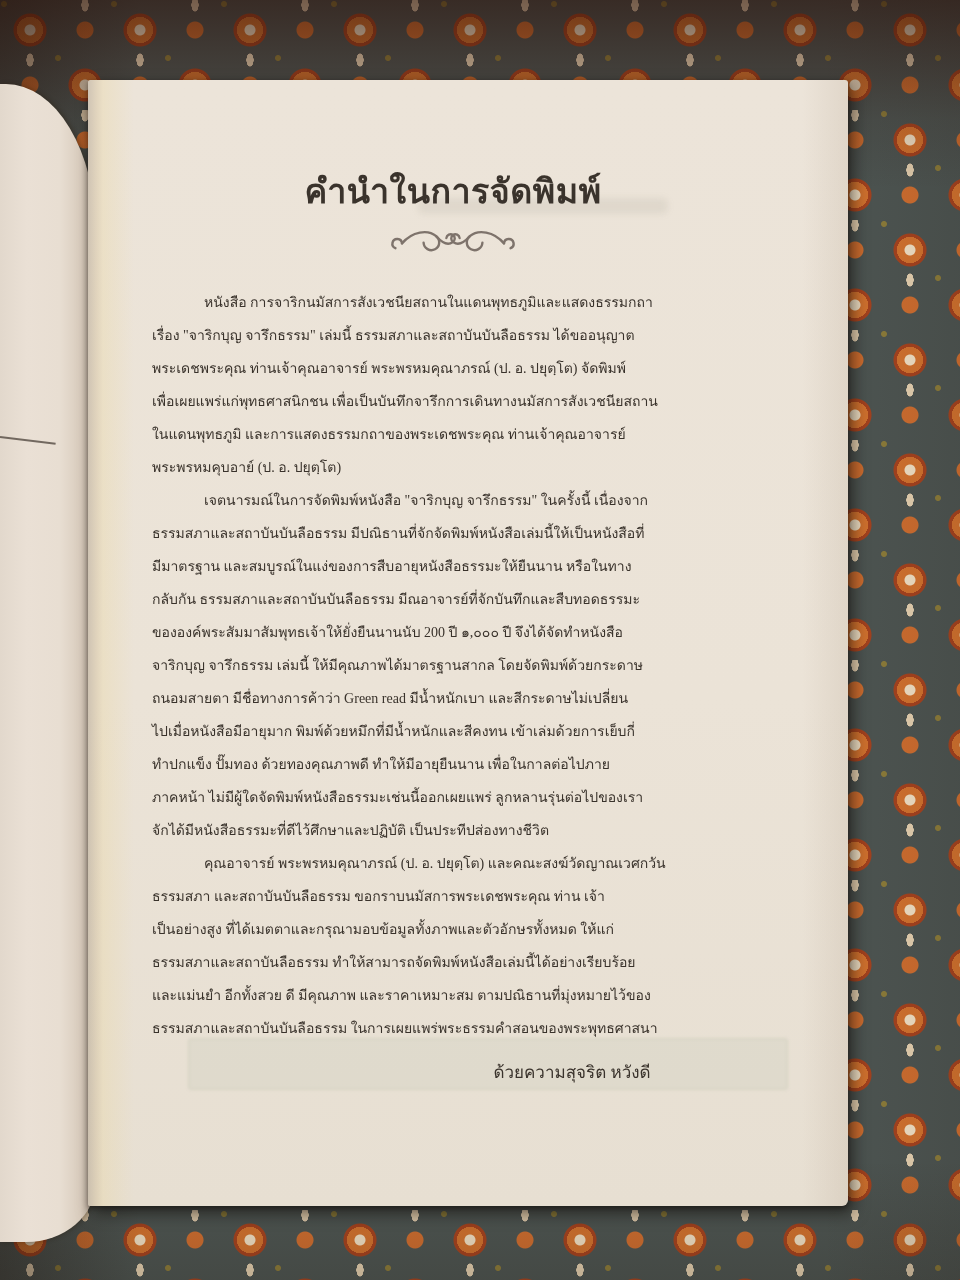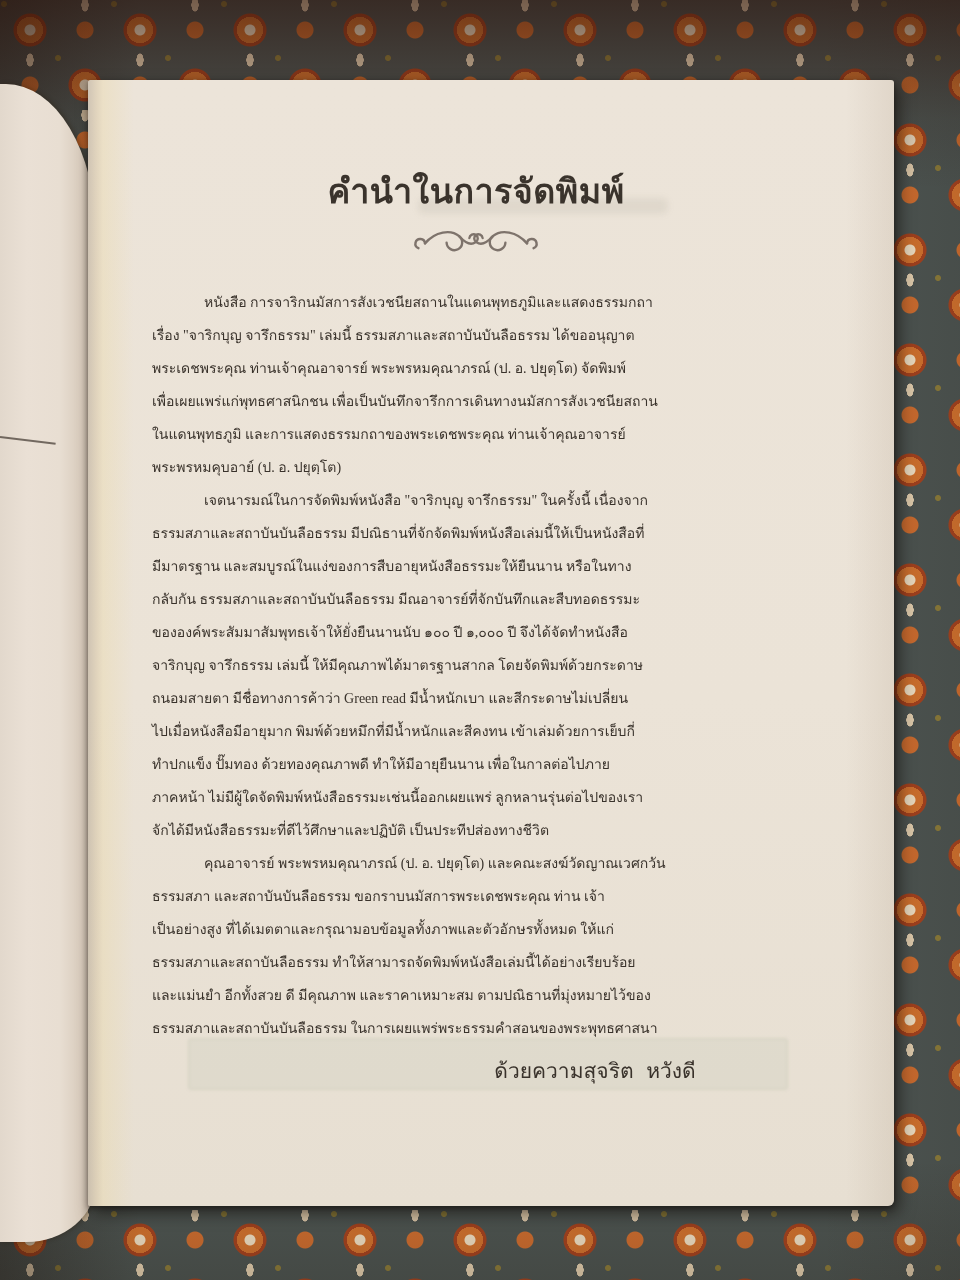--- a/index.html
+++ b/index.html
@@ -39,28 +39,29 @@
     border-top-right-radius:90px 150px;
     border-bottom-right-radius:70px 60px;
     box-shadow:2px 0 4px rgba(40,25,10,0.35);
   }
   .left-line{
     position:absolute;left:0;top:352px;width:56px;height:2px;
     background:#4a4038;opacity:.75;transform:rotate(7deg);transform-origin:left center;
   }
   
   .main-page{
-    position:absolute;left:88px;top:80px;width:806px;height:1126px;overflow:hidden;
+    position:absolute;left:88px;top:80px;width:740px;height:1126px;overflow:hidden;
     background:
       linear-gradient(90deg, rgba(95,70,35,0.20) 0px, rgba(190,160,95,0.22) 9px, rgba(233,212,150,0.28) 15px, rgba(0,0,0,0) 46px),
       linear-gradient(90deg, rgba(0,0,0,0) 94%, rgba(120,90,60,0.10) 100%),
       linear-gradient(180deg,#ece4d9 0%,#ebe3d7 55%,#e7dfd2 100%);
     border-radius:2px 3px 6px 2px;
     box-shadow:5px 7px 16px rgba(12,8,4,0.55), 0 2px 5px rgba(12,8,4,0.4);
     color:#39322b;
+    padding-left:20px;
   }
   .title{
     position:absolute;top:84px;left:0;right:30px;margin:0;
     text-align:center;font-size:34px;font-weight:bold;letter-spacing:.5px;color:#3a332c;
   }
   .ghost-title{
     position:absolute;top:118px;left:330px;width:250px;height:16px;
     background:rgba(115,120,100,0.10);filter:blur(3px);border-radius:6px;
   }
   .ornament{
@@ -75,21 +76,21 @@
   .para .line:first-child{text-indent:52px;}
   .ghost-box{
     position:absolute;top:958px;left:100px;width:600px;height:52px;
     background:rgba(120,145,110,0.07);
     box-shadow:inset 0 0 0 2px rgba(100,130,95,0.05);
     filter:blur(1.5px);border-radius:3px;
   }
   .closing{
     position:absolute;top:974px;left:208px;right:0;text-align:center;
   }
-  .closing-line{line-height:38px;font-size:21px;font-family:Liberation Mono, monospace;}
+  .closing-line{line-height:38px;font-size:17px;}
 </style>
 </head>
 <body>
 
 <div class="scene">
 
   <div class="fabric"></div>
   <div class="shade"></div>
 
   <div class="left-page">
@@ -125,21 +126,21 @@
           <div class="line">เพื่อเผยแพร่แก่พุทธศาสนิกชน เพื่อเป็นบันทึกจารึกการเดินทางนมัสการสังเวชนียสถาน</div>
           <div class="line">ในแดนพุทธภูมิ และการแสดงธรรมกถาของพระเดชพระคุณ ท่านเจ้าคุณอาจารย์</div>
           <div class="line">พระพรหมคุบอาย์ (ป. อ. ปยุตฺโต)</div>
         </div>
       <div class="para">
 
       <div class="line">เจตนารมณ์ในการจัดพิมพ์หนังสือ "จาริกบุญ จารึกธรรม" ในครั้งนี้ เนื่องจาก</div>
           <div class="line">ธรรมสภาและสถาบันบันลือธรรม มีปณิธานที่จักจัดพิมพ์หนังสือเล่มนี้ให้เป็นหนังสือที่</div>
           <div class="line">มีมาตรฐาน และสมบูรณ์ในแง่ของการสืบอายุหนังสือธรรมะให้ยืนนาน หรือในทาง</div>
           <div class="line">กลับกัน ธรรมสภาและสถาบันบันลือธรรม มีณอาจารย์ที่จักบันทึกและสืบทอดธรรมะ</div>
-          <div class="line">ขององค์พระสัมมาสัมพุทธเจ้าให้ยั่งยืนนานนับ ๑๐๐ ปี ๑,๐๐๐ ปี จึงได้จัดทำหนังสือ</div>
+          <div class="line">ขององค์พระสัมมาสัมพุทธเจ้าให้ยั่งยืนนานนับ 200 ปี ๑,๐๐๐ ปี จึงได้จัดทำหนังสือ</div>
           <div class="line">จาริกบุญ จารึกธรรม เล่มนี้ ให้มีคุณภาพได้มาตรฐานสากล โดยจัดพิมพ์ด้วยกระดาษ</div>
           <div class="line">ถนอมสายตา มีชื่อทางการค้าว่า Green read มีน้ำหนักเบา และสีกระดาษไม่เปลี่ยน</div>
           <div class="line">ไปเมื่อหนังสือมีอายุมาก พิมพ์ด้วยหมึกที่มีน้ำหนักและสีคงทน เข้าเล่มด้วยการเย็บกี่</div>
           <div class="line">ทำปกแข็ง ปั๊มทอง ด้วยทองคุณภาพดี ทำให้มีอายุยืนนาน เพื่อในกาลต่อไปภาย</div>
           <div class="line">ภาคหน้า ไม่มีผู้ใดจัดพิมพ์หนังสือธรรมะเช่นนี้ออกเผยแพร่ ลูกหลานรุ่นต่อไปของเรา</div>
           <div class="line">จักได้มีหนังสือธรรมะที่ดีไว้ศึกษาและปฏิบัติ เป็นประทีปส่องทางชีวิต</div>
         </div>
       <div class="para">
 
       <div class="line">คุณอาจารย์ พระพรหมคุณาภรณ์ (ป. อ. ปยุตฺโต) และคณะสงฆ์วัดญาณเวศกวัน</div>

